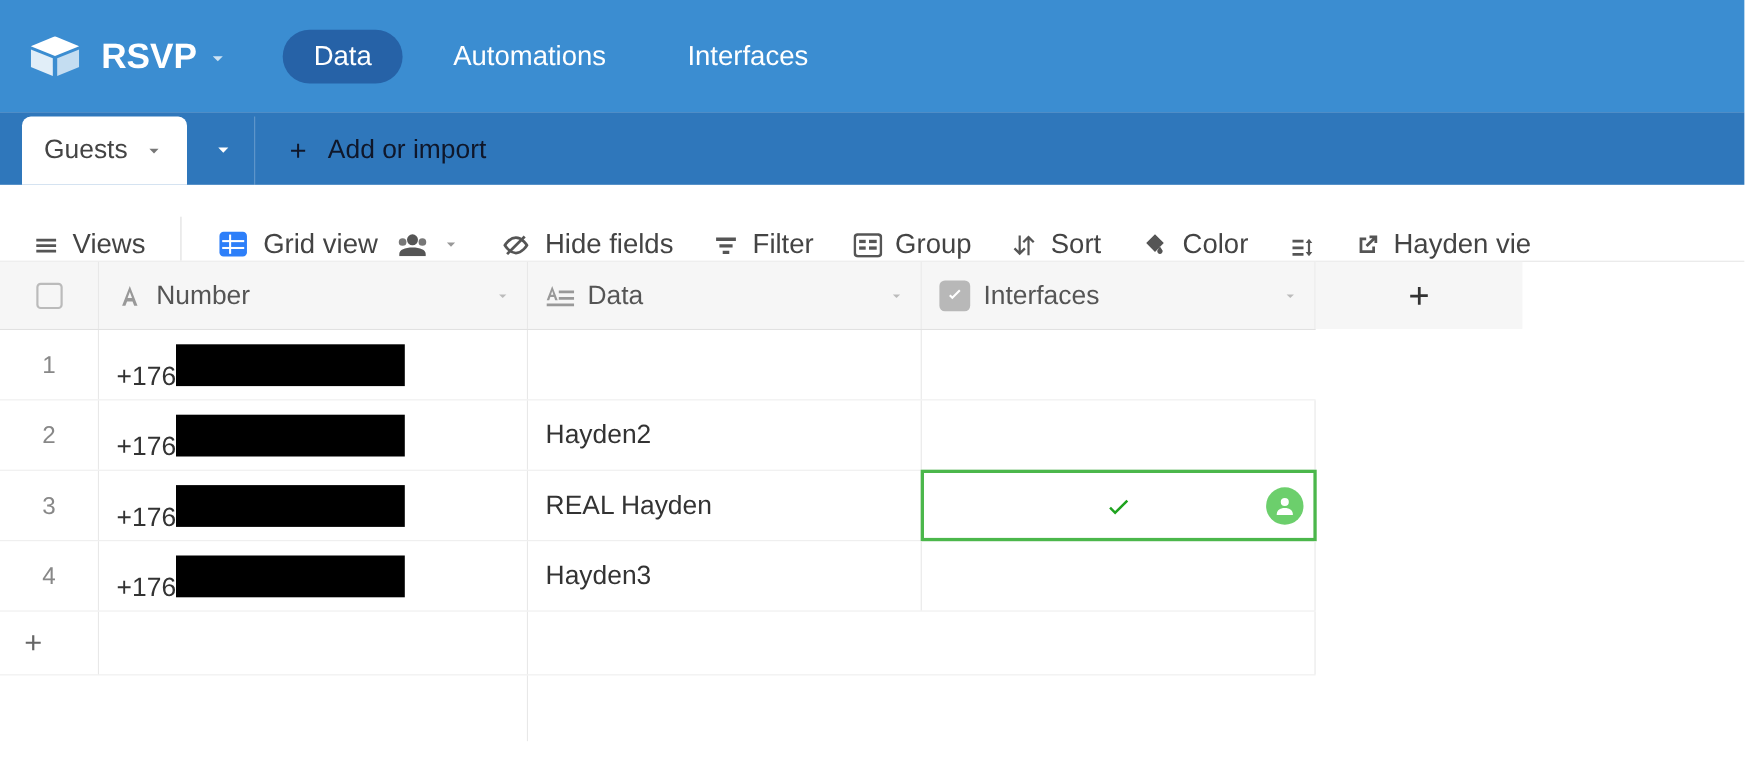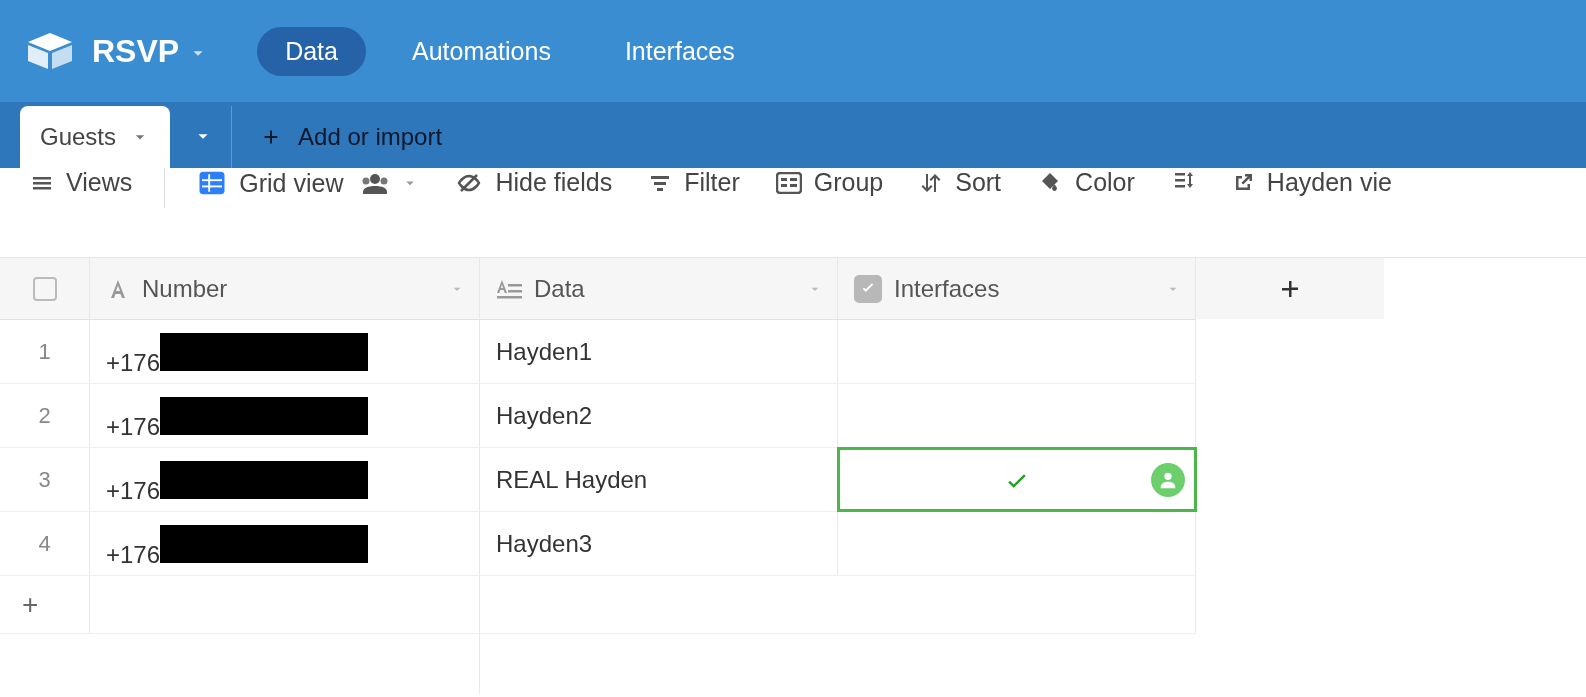--- a/index.html
+++ b/index.html
@@ -88,24 +88,24 @@
     height: 62px;
     padding: 0 28px;
     font-size: 24px;
     color: #0f172a;
     gap: 16px;
     cursor:pointer;
   }
 
   
   .toolbar {
-    height: 90px;
+    height: 70px;
     border-bottom: 1px solid #e6e6e6;
     display:flex;
-    align-items:flex-start;
+    align-items:flex-end;
     padding: 0 30px;
     gap: 36px;
     color: #444;
     font-size: 25px;
     font-weight: 500;
     white-space: nowrap;
     overflow:hidden;
   }
   .tb-item { display:flex; align-items:center; gap:12px; cursor:pointer; }
   .tb-sep { width:1px; height: 40px; background:#ddd; margin: 0 -4px; }
@@ -386,21 +386,20 @@
   <div class="data-row">
     <div class="col-rownum">
         <span class="rownum-label">1</span>
       </div>
     <div class="col col-number">
       <span class="num-cell">
           <span class="num-prefix">+176</span>
           <span class="redact"></span>
         </span>
     </div>
-    <div class="col col-name">Hayden1</div>
     <div class="col col-conf"></div>
   </div>
 
   <div class="data-row">
     <div class="col-rownum">
         <span class="rownum-label">2</span>
       </div>
     <div class="col col-number">
       <span class="num-cell">
           <span class="num-prefix">+176</span>

